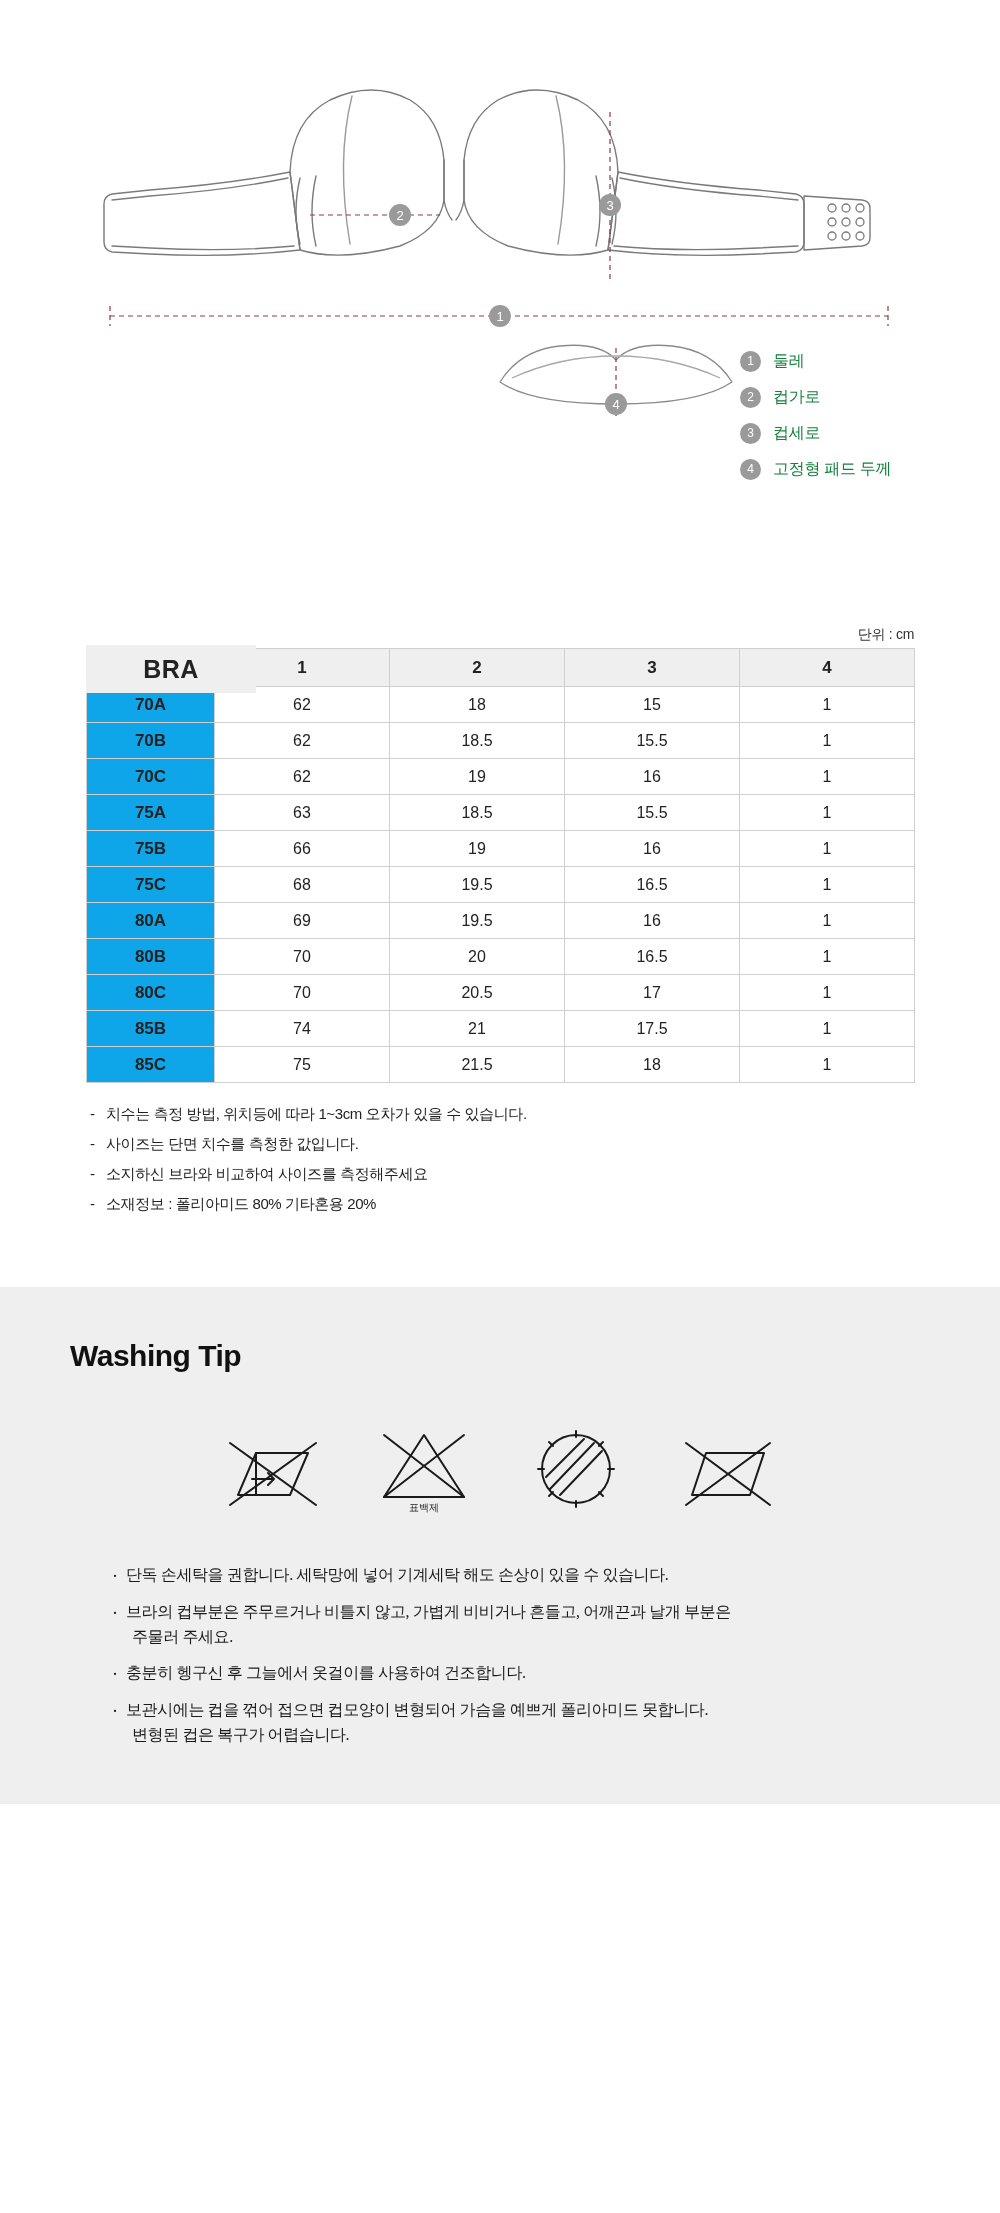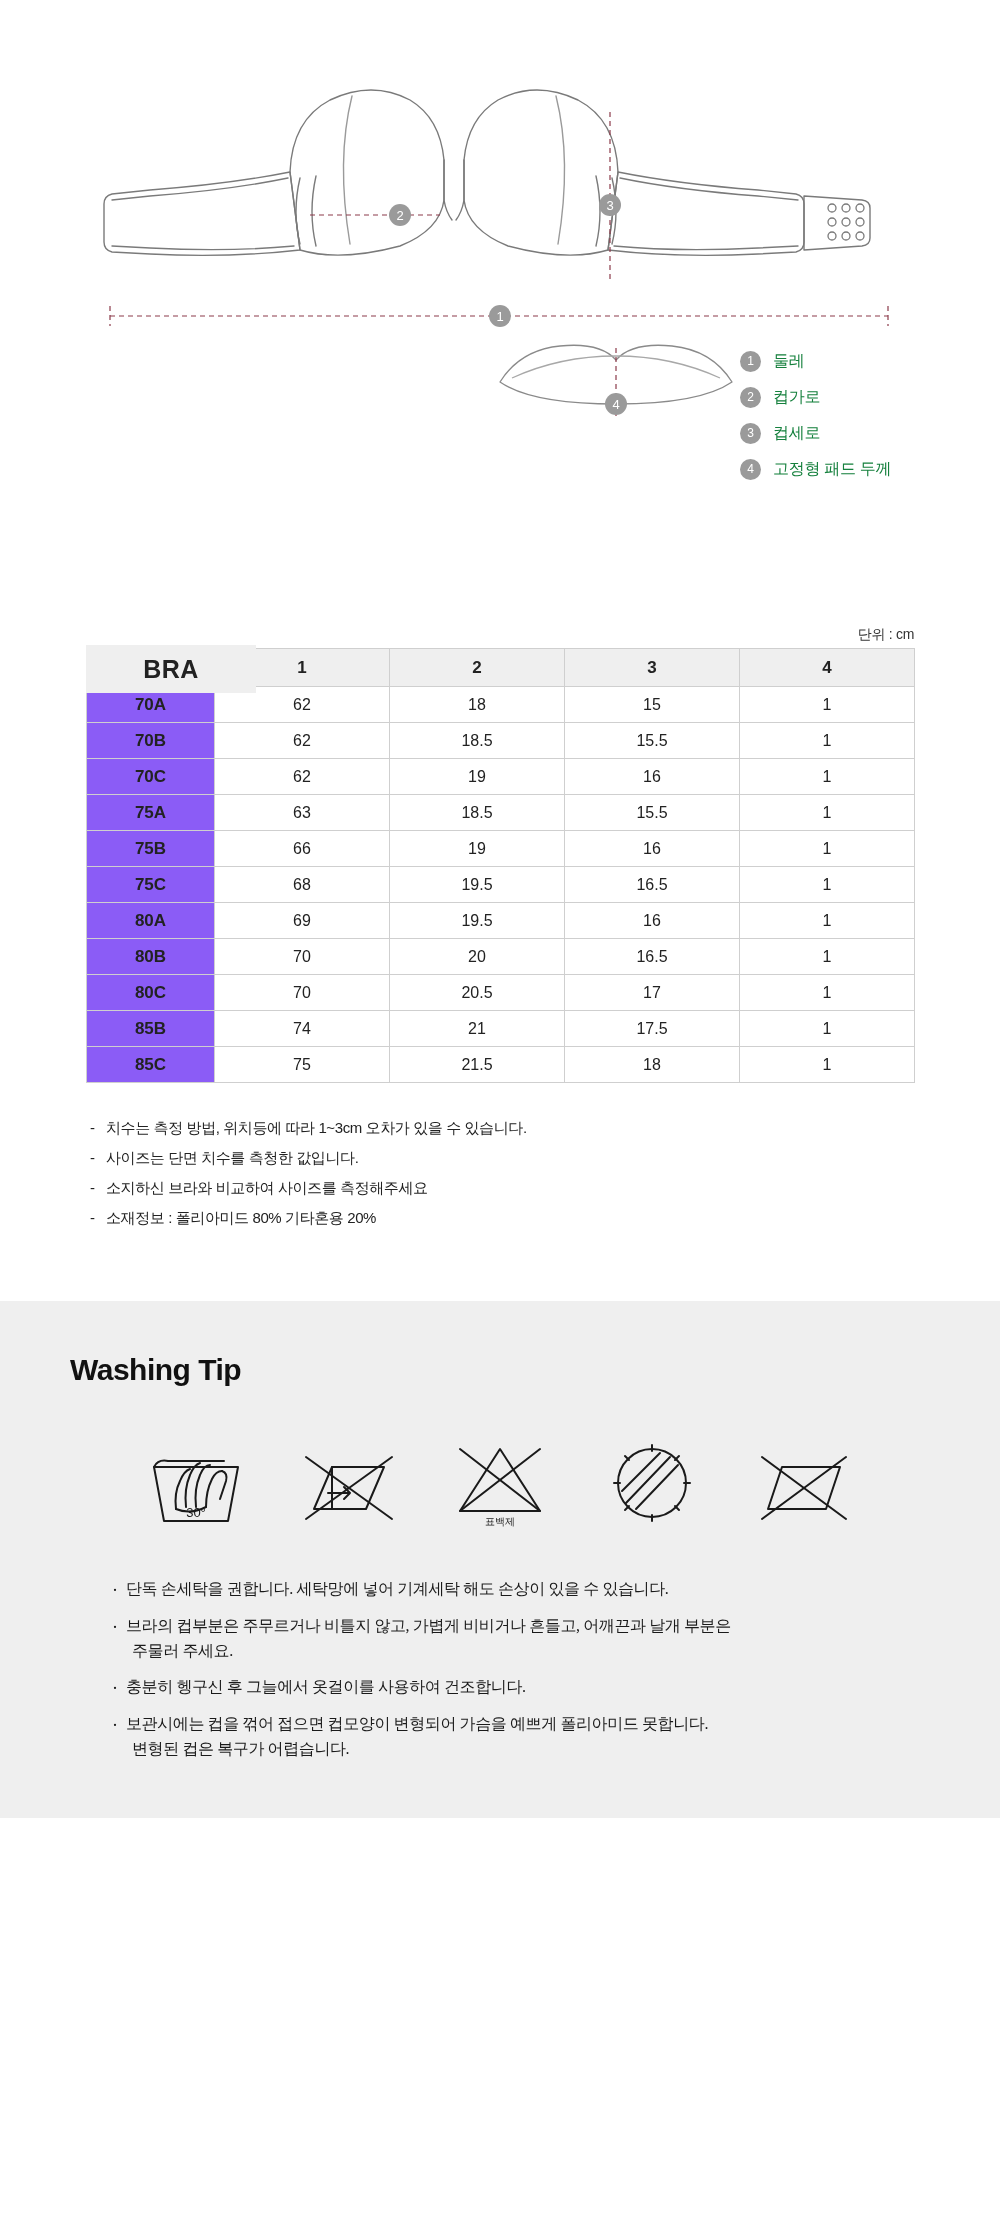--- a/index.html
+++ b/index.html
@@ -98,30 +98,30 @@
     font-size: 16px;
     color: #222;
   }
   table.size-table thead th {
     background: #efefef;
     font-weight: bold;
     font-size: 17px;
     height: 38px;
   }
   table.size-table tbody th {
-    background: #8b5cf6;
+    background: #0ea5e9;
     font-weight: bold;
     font-size: 17px;
     width: 128px;
   }
   table.size-table col.c0 { width: 128px; }
   table.size-table col.cx { width: 175px; }
 
   .notes {
-    margin-top: 36px;
+    margin-top: 22px;
     padding-bottom: 46px;
   }
   .notes li {
     list-style: none;
     font-size: 15px;
     color: #222;
     letter-spacing: -0.4px;
     margin-bottom: 11px;
     padding-left: 20px;
     position: relative;
@@ -408,35 +408,20 @@
       <li>소지하신 브라와 비교하여 사이즈를 측정해주세요</li>
       <li>소재정보 :  폴리아미드 80% 기타혼용 20%</li>
     </ul>
   </section>
 
   <section class="washing-section">
     <h2 class="washing-title">Washing Tip</h2>
 
     <div class="icons-row">
 
-      <div class="icon-box">
-        <svg width="112" height="110" viewBox="0 0 112 110">
-          <g fill="none" stroke="#1a1a1a" stroke-width="2" stroke-linejoin="round" stroke-linecap="round">
-            <path d="M14 44 L98 44 L88 98 L24 98 Z"></path>
-            <path d="M14 44 Q18 36 28 38 L84 38"></path>
-            <path d="M36 86 Q34 70 40 58 Q44 48 50 46"></path>
-            <path d="M46 84 Q44 66 50 52 Q54 42 60 40"></path>
-            <path d="M56 84 Q54 66 60 52 Q64 42 70 42"></path>
-            <path d="M66 84 Q66 68 72 56 Q76 48 82 48"></path>
-            <path d="M36 86 Q50 92 66 84"></path>
-            <path d="M82 48 Q88 50 86 58 L80 76"></path>
-          </g>
-          <text x="56" y="94" font-family="Liberation Sans" font-size="13" text-anchor="middle" fill="#1a1a1a">30°</text>
-        </svg>
-      </div>
 
       <div class="icon-box">
         <svg width="112" height="110" viewBox="0 0 112 110">
           <g fill="none" stroke="#1a1a1a" stroke-width="2" stroke-linejoin="round" stroke-linecap="round">
             <path d="M26 88 L26 40 L88 40 L88 88 Z" opacity="0"></path>
             <path d="M22 86 L40 44 L92 44 L74 86 Z"></path>
             <path d="M40 44 L40 86"></path>
             <path d="M36 70 L58 70 M52 64 L58 70 L52 76"></path>
             <line x1="14" y1="96" x2="100" y2="34" stroke-width="2"></line>
             <line x1="14" y1="34" x2="100" y2="96" stroke-width="2"></line>

